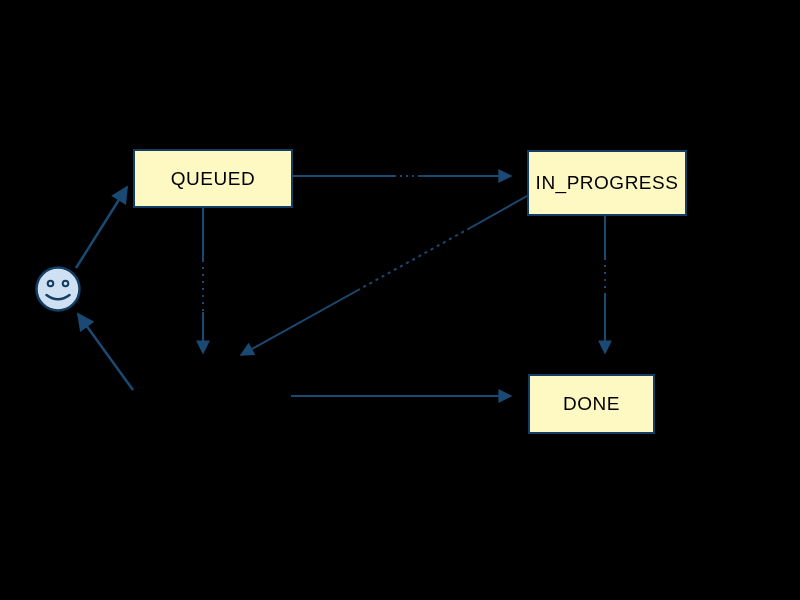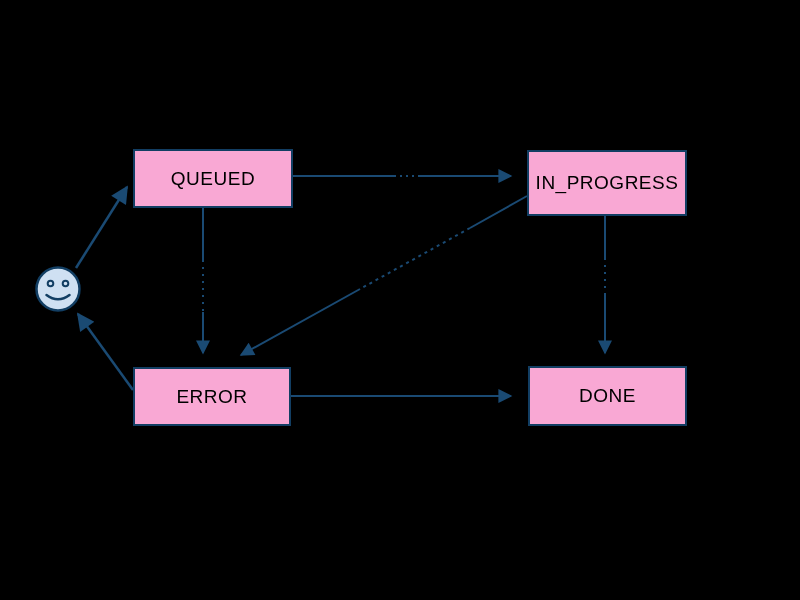--- a/index.html
+++ b/index.html
@@ -5,32 +5,32 @@
   html,body{margin:0;padding:0;}
   body{
     width:800px;height:600px;position:relative;overflow:hidden;
     background:#000000;
     font-family:"Liberation Sans", sans-serif;
   }
   .stage{position:absolute;inset:0;width:800px;height:600px;}
   svg.edges{position:absolute;left:0;top:0;width:800px;height:600px;}
   .state-node{
     position:absolute;
-    background:#f9a8d4;
+    background:#fef9c3;
     border:2px solid #123e63;
     box-sizing:border-box;
     display:flex;align-items:center;justify-content:center;
     color:#000000;
     font-size:19px;
     letter-spacing:0.5px;
   }
   #node-queued      {left:133px;top:149px;width:160px;height:59px;}
   #node-in-progress {left:527px;top:150px;width:160px;height:66px;}
   #node-error       {left:133px;top:367px;width:158px;height:59px;}
-  #node-done        {left:528px;top:366px;width:159px;height:60px;align-items:center;}
+  #node-done        {left:528px;top:374px;width:127px;height:60px;align-items:center;}
 </style>
 </head>
 <body>
 
 <div class="stage">
 
   <svg class="edges" viewBox="0 0 800 600">
     <defs>
       <marker id="arrow" viewBox="0 0 10 10" refX="9" refY="5" markerWidth="9" markerHeight="7" orient="auto-start-reverse">
         <path d="M0,0 L10,5 L0,10 z" fill="#1a4a73"></path>
@@ -76,21 +76,18 @@
   </svg>
 
   <div class="state-node" id="node-queued">
     <span>QUEUED</span>
   </div>
 
   <div class="state-node" id="node-in-progress">
     <span>IN_PROGRESS</span>
   </div>
 
-  <div class="state-node" id="node-error">
-    <span>ERROR</span>
-  </div>
 
   <div class="state-node" id="node-done">
     <span>DONE</span>
   </div>
 
 </div>
 
 </body></html>

